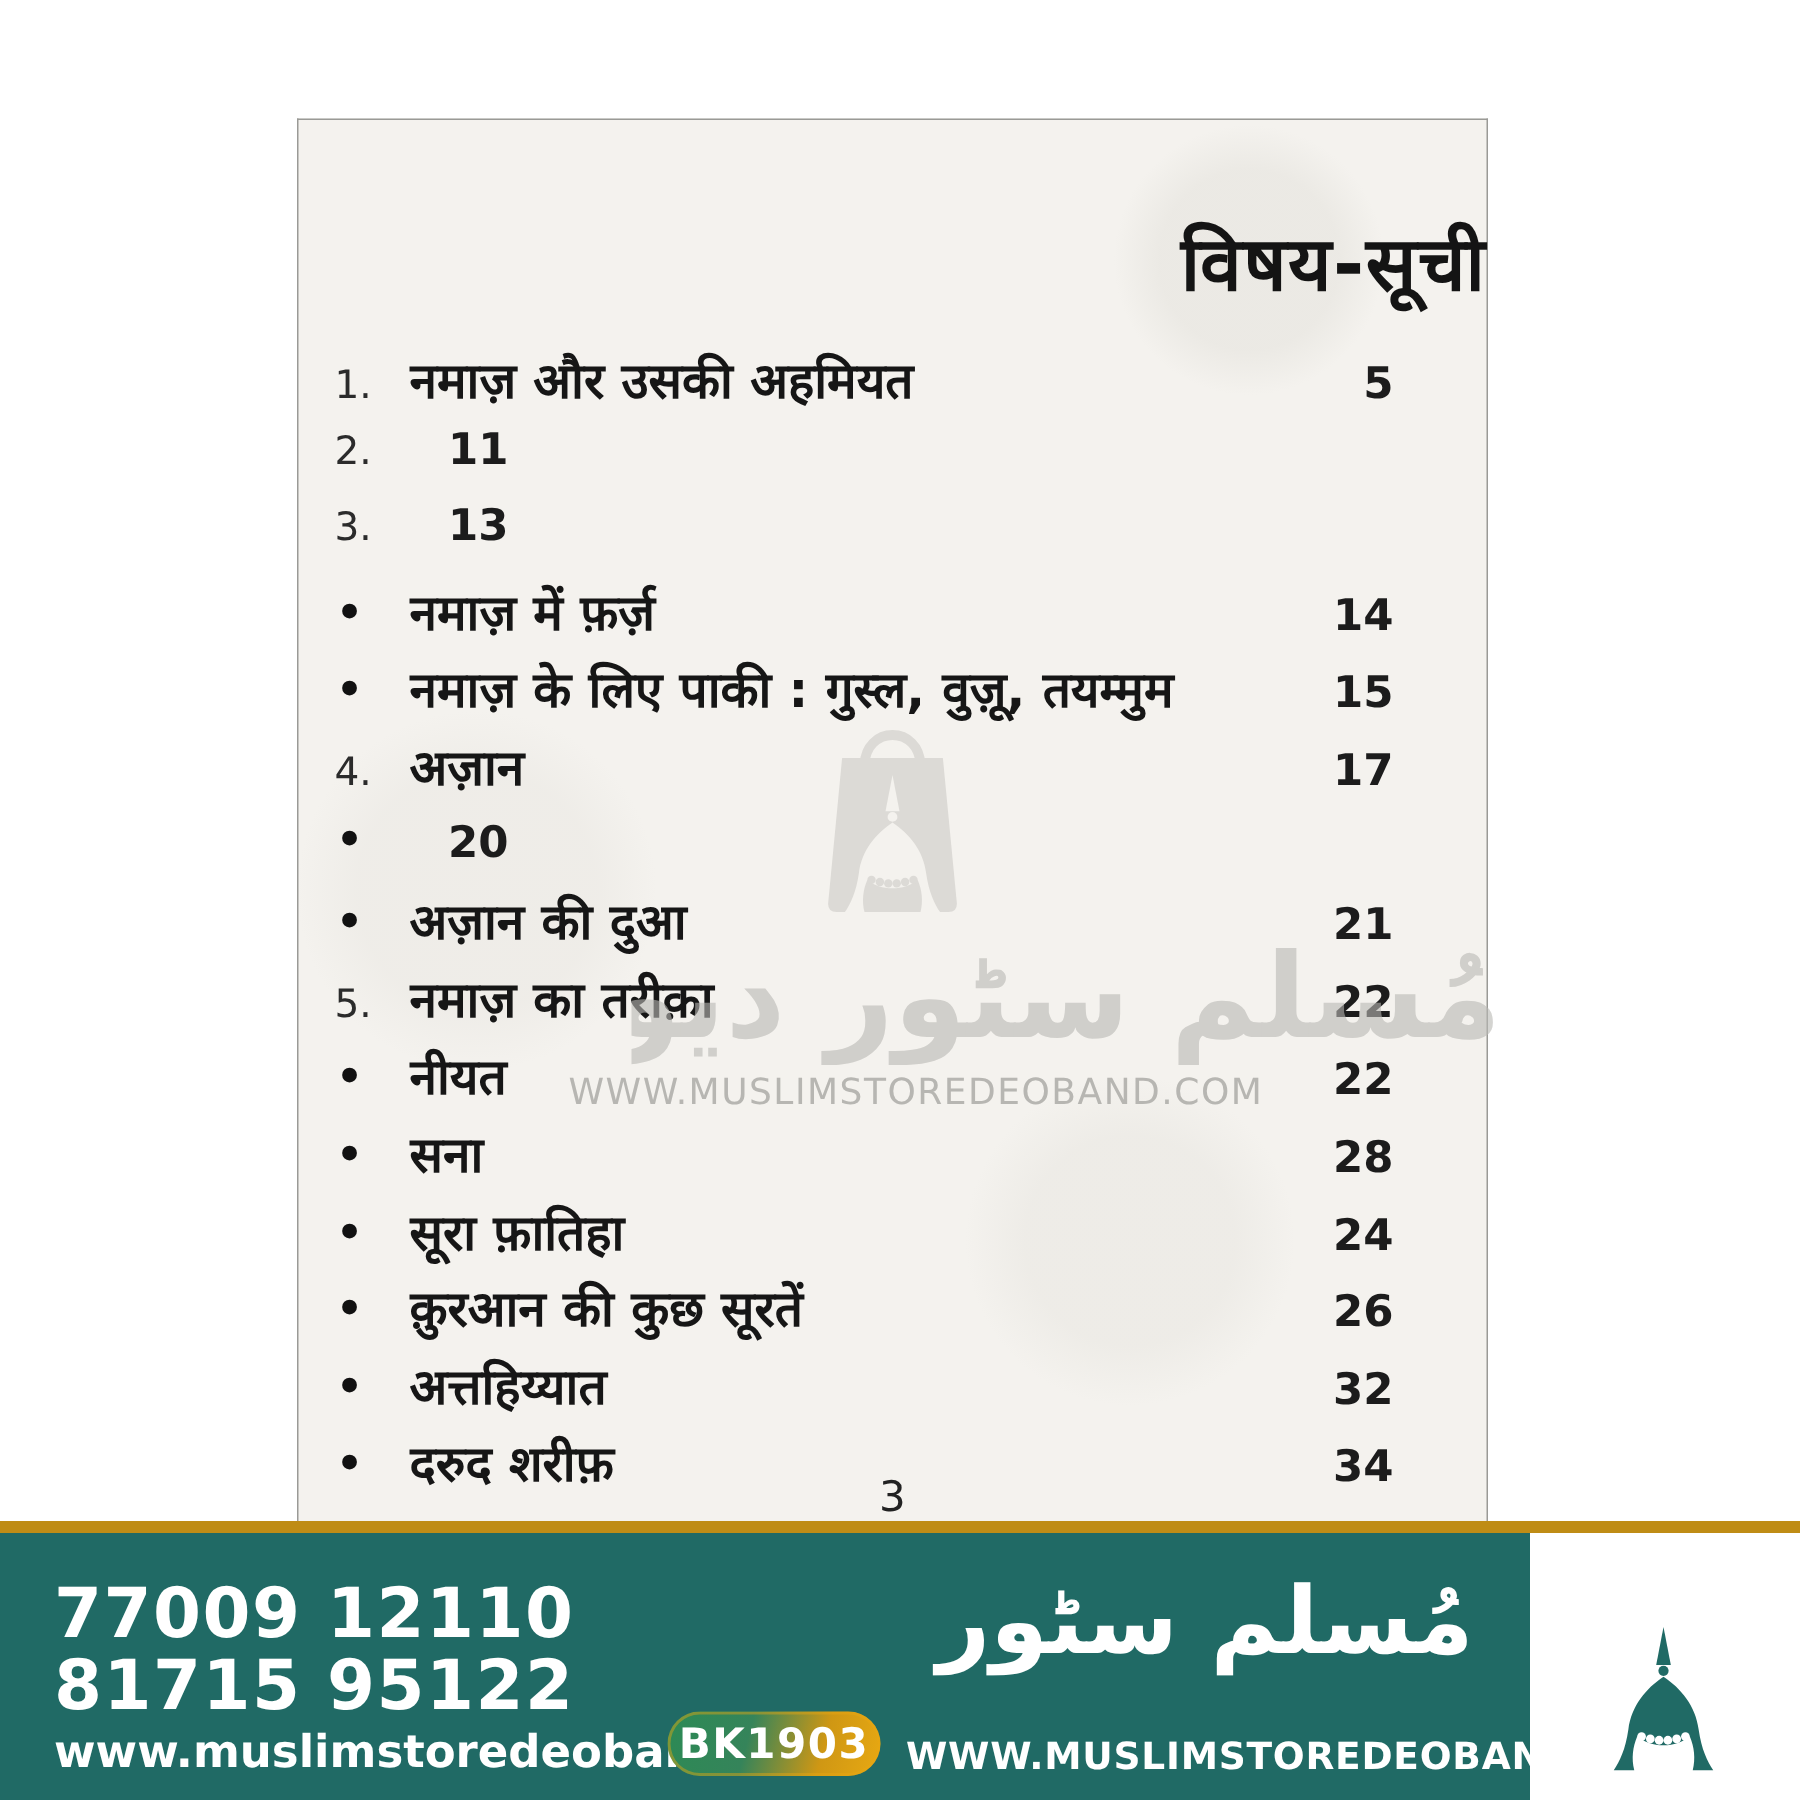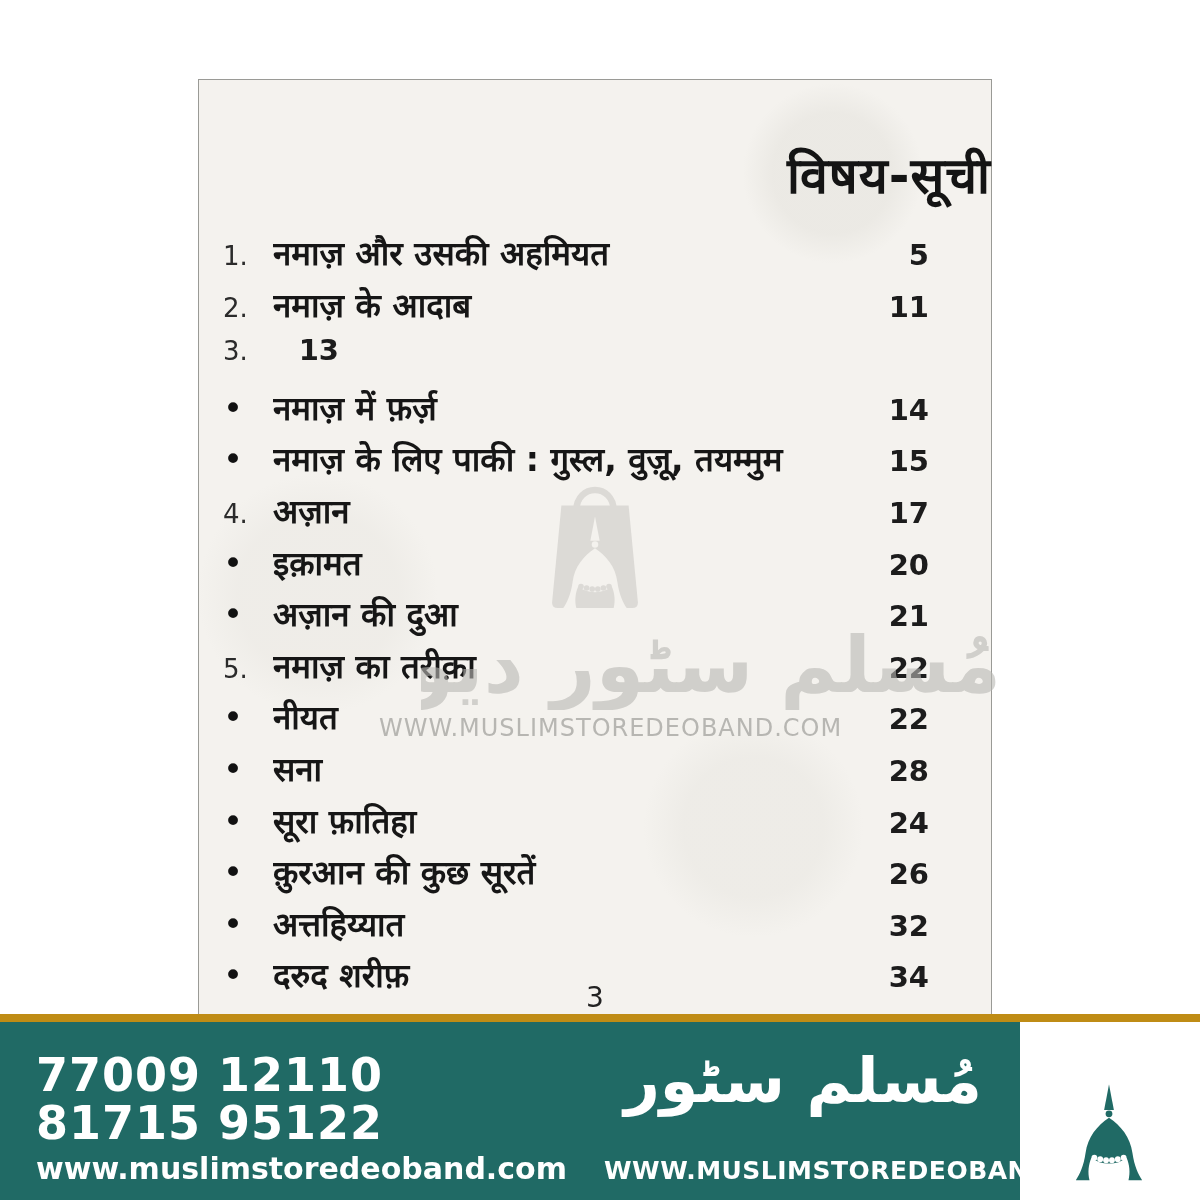--- a/index.html
+++ b/index.html
@@ -80,21 +80,20 @@
   <div class="page-title">विषय-सूची</div>
 
   <div class="toc">
       <div class="toc-row">
     <span class="toc-marker">1.</span>
     <span class="toc-label">नमाज़ और उसकी अहमियत</span>
     <span class="toc-page">5</span>
   </div>
       <div class="toc-row">
     <span class="toc-marker">2.</span>
-    <span class="toc-label">नमाज़ के आदाब</span>
     <span class="toc-page">11</span>
   </div>
       <div class="toc-row">
     <span class="toc-marker">3.</span>
     <span class="toc-page">13</span>
   </div>
       <div class="toc-row">
     <span class="toc-marker bullet">•</span>
     <span class="toc-label">नमाज़ में फ़र्ज़</span>
     <span class="toc-page">14</span>
@@ -104,21 +103,20 @@
     <span class="toc-label">नमाज़ के लिए पाकी : गुस्ल, वुज़ू, तयम्मुम</span>
     <span class="toc-page">15</span>
   </div>
       <div class="toc-row">
     <span class="toc-marker">4.</span>
     <span class="toc-label">अज़ान</span>
     <span class="toc-page">17</span>
   </div>
       <div class="toc-row">
     <span class="toc-marker bullet">•</span>
-    <span class="toc-label">इक़ामत</span>
     <span class="toc-page">20</span>
   </div>
       <div class="toc-row">
     <span class="toc-marker bullet">•</span>
     <span class="toc-label">अज़ान की दुआ</span>
     <span class="toc-page">21</span>
   </div>
       <div class="toc-row">
     <span class="toc-marker">5.</span>
     <span class="toc-label">नमाज़ का तरीक़ा</span>
@@ -185,20 +183,23 @@
 <div class="gold-line"></div>
 
 <div class="footer">
   <div class="phones">
     <div>77009 12110</div>
     <div>81715 95122</div>
   </div>
 
   <div class="footer-site">www.muslimstoredeoband.com</div>
 
+  <div class="sku-pill">
+    <span>BK1903</span>
+  </div>
 
   <div class="footer-callig">مُسلم سٹور دیوبند</div>
   <div class="footer-caps">WWW.MUSLIMSTOREDEOBAND.COM</div>
 
   <div class="footer-bag">
     <svg viewBox="0 0 120 160" width="118" height="156">
       <path d="M40 50 C40 20 80 20 80 50" fill="none" stroke="#ffffff" stroke-width="7" stroke-linecap="round"></path>
       <circle cx="40" cy="53" r="6" fill="none" stroke="#ffffff" stroke-width="5"></circle>
       <circle cx="80" cy="53" r="6" fill="none" stroke="#ffffff" stroke-width="5"></circle>
       <path d="M24 44 L96 44 L106 148 Q106 154 100 154 L20 154 Q14 154 14 148 Z" fill="#ffffff"></path>

